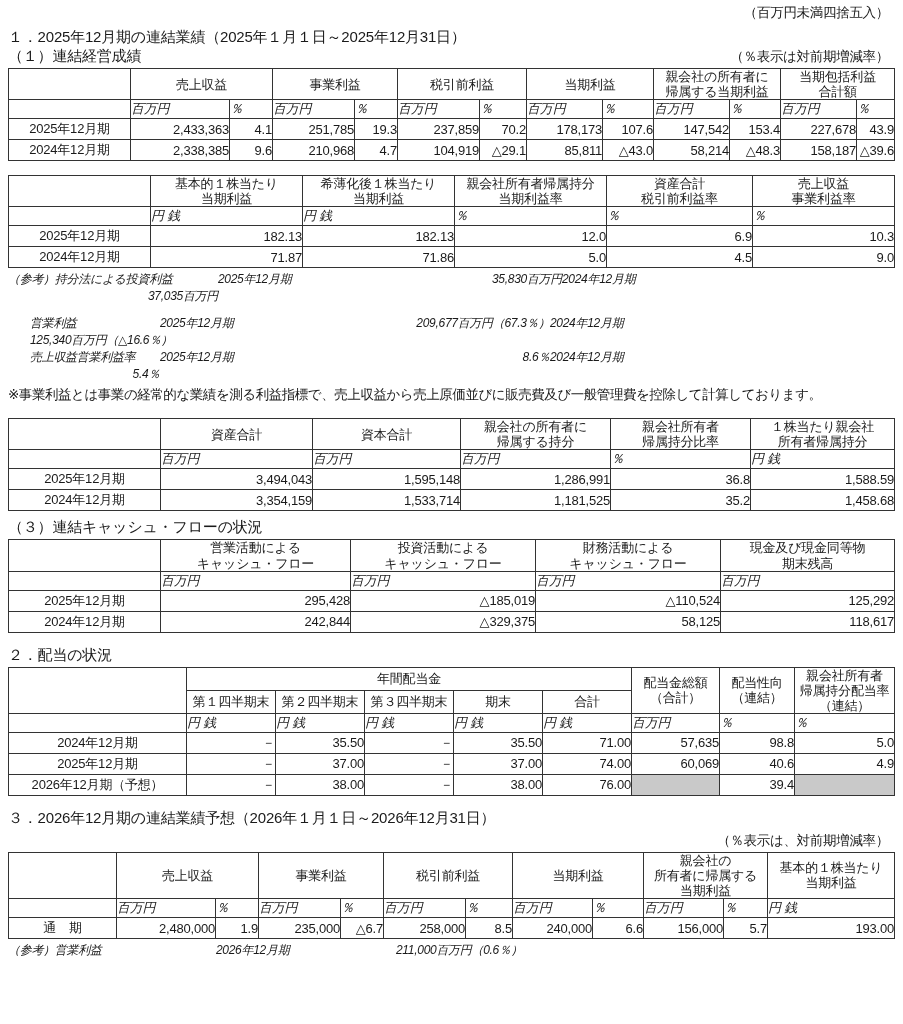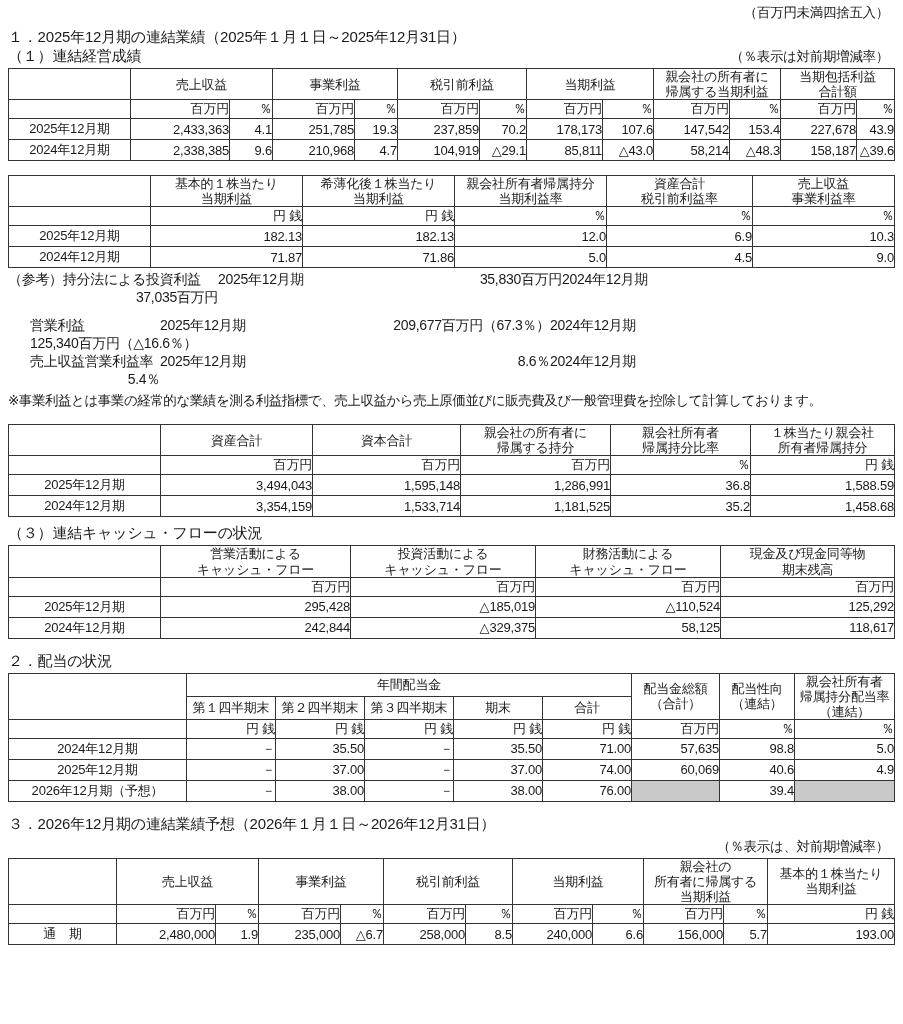--- a/index.html
+++ b/index.html
@@ -57,25 +57,26 @@
     letter-spacing: -0.2px;
   }
   .grp {
     text-align: center;
     font-size: 14.5px;
     line-height: 1.16;
     padding: 3px 1px;
   }
   .grp.small { font-size: 13px; }
   .unit {
-    text-align: right;
+    text-align: left;
     padding: 1px 4px 0 2px;
     font-size: 13px;
     height: 18px;
     letter-spacing: 0px;
+    font-style: italic;
   }
   .num {
     text-align: right;
     padding: 2px 4px 2px 2px;
     font-size: 14.5px;
     height: 20px;
     letter-spacing: -0.2px;
     white-space: nowrap;
   }
   .rowlab {
@@ -83,23 +84,24 @@
     font-size: 14.5px;
     padding: 2px 3px;
     white-space: nowrap;
     letter-spacing: -0.4px;
   }
   .shaded { background: #c9c9c9; }
   .nb-bot { border-bottom: none !important; }
   .ref-grid {
     display: grid;
     grid-template-columns: 198px 196px 196px 210px;
-    font-size: 14px;
+    font-size: 12px;
     letter-spacing: -0.3px;
     white-space: nowrap;
+    font-style: italic;
   }
   .ref-grid .c { text-align: right; }
   .ref-grid .l { text-align: left; }
   .spacer8 { height: 10px; }
   .footnote {
     font-size: 13.5px;
     letter-spacing: -0.45px;
     white-space: nowrap;
     margin-top: 3px;
   }
@@ -509,14 +511,19 @@
       <td class="num">8.5</td>
       <td class="num">240,000</td>
       <td class="num">6.6</td>
       <td class="num">156,000</td>
       <td class="num">5.7</td>
       <td class="num">193.00</td>
     </tr>
   </tbody>
     </table>
 
+  <div class="ref-grid" style="margin-top:3px; grid-template-columns: 208px 180px 300px;">
+    <div class="l">（参考）営業利益</div>
+    <div class="l">2026年12月期</div>
+    <div class="l">211,000百万円（0.6％）</div>
+  </div>
 
 </div>
 
 </body></html>

